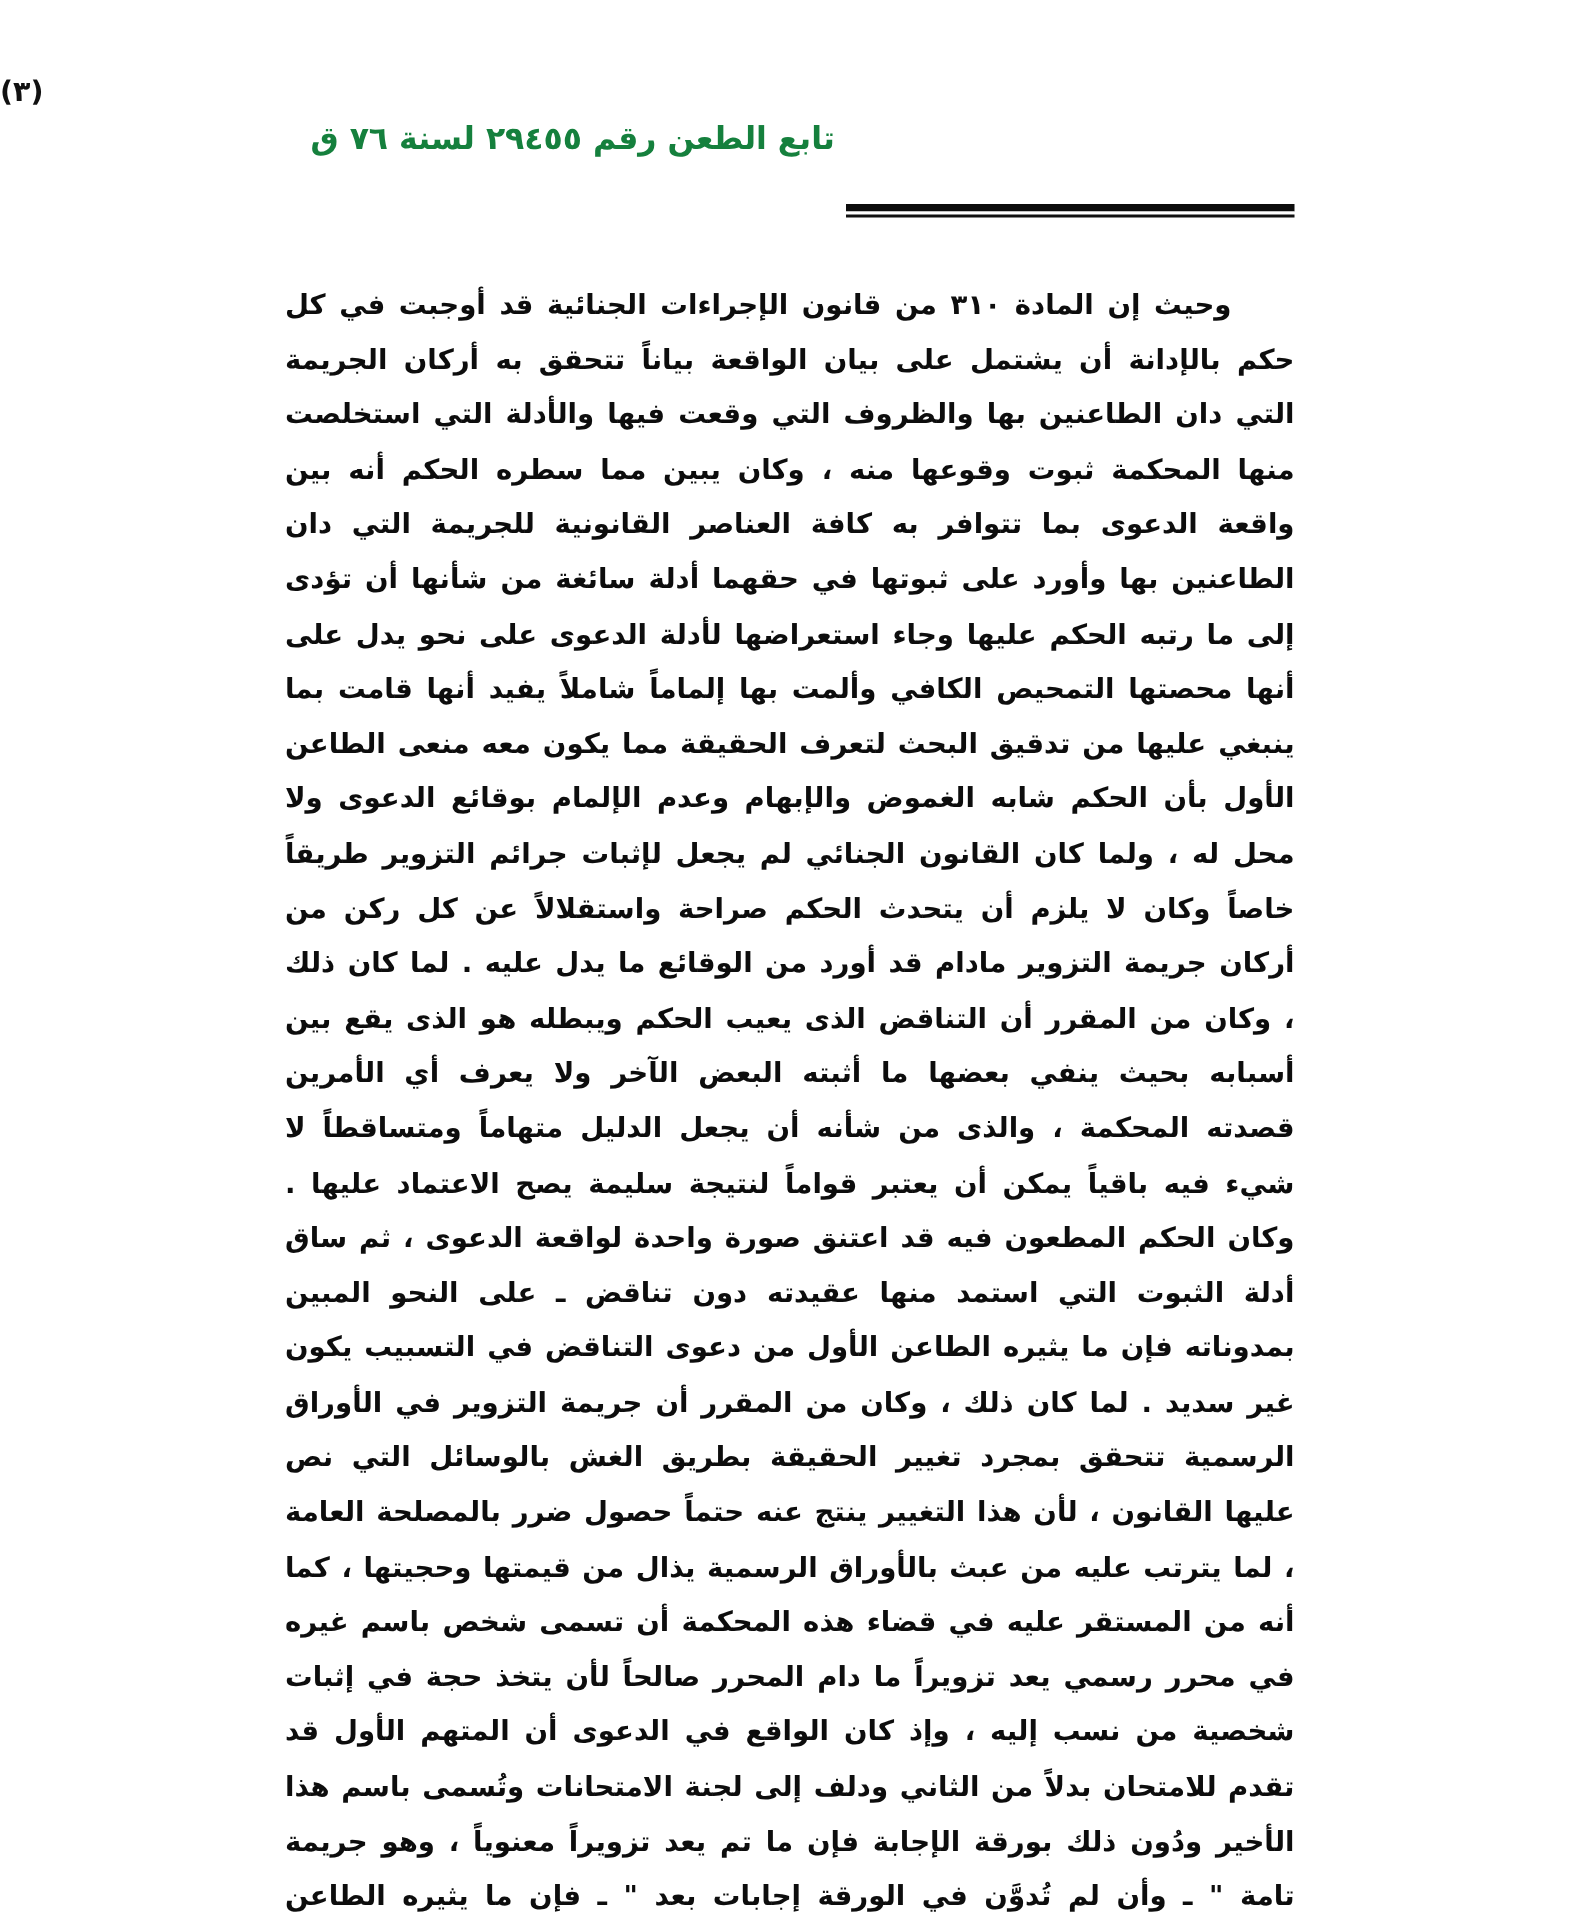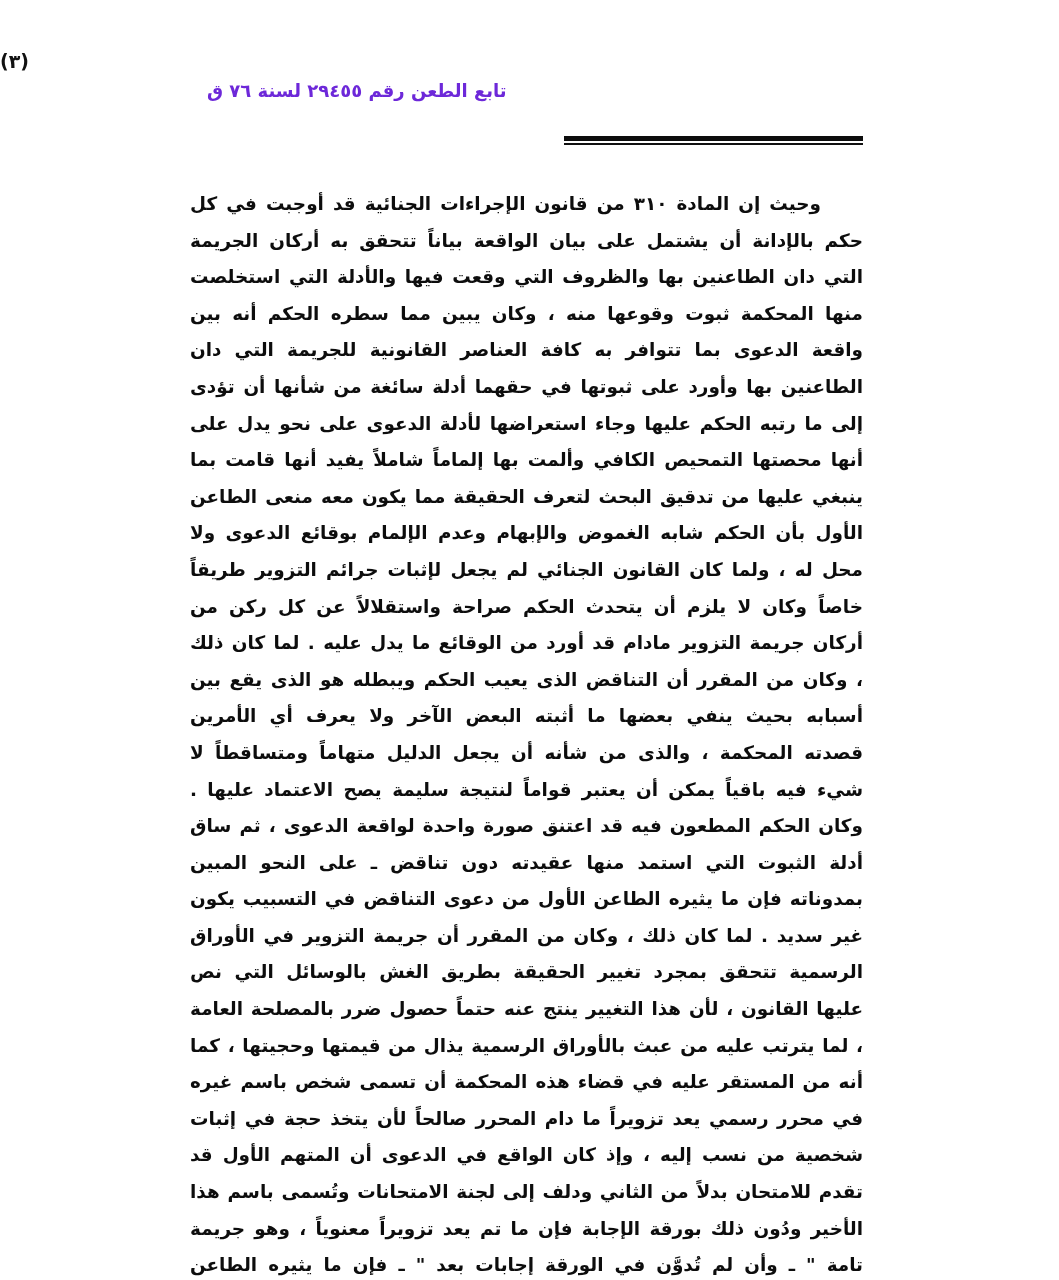--- a/index.html
+++ b/index.html
@@ -39,25 +39,25 @@
     position: absolute;
     top: 78px;
     right: 196px;
     width: 660px;
     text-align: left;
   }
 
   .header-title {
     display: inline-block;
     direction: rtl;
-    font-size: 18px;
+    font-size: 21px;
     font-weight: 700;
     line-height: 1.4;
     letter-spacing: 0.3px;
-    color: #6d28d9;
+    color: #15803d;
     padding-left: 4px;
   }
 
   .header-rule {
     position: absolute;
     top: 136px;
     right: 196px;
     width: 299px;
     margin-right: 0;
   }

